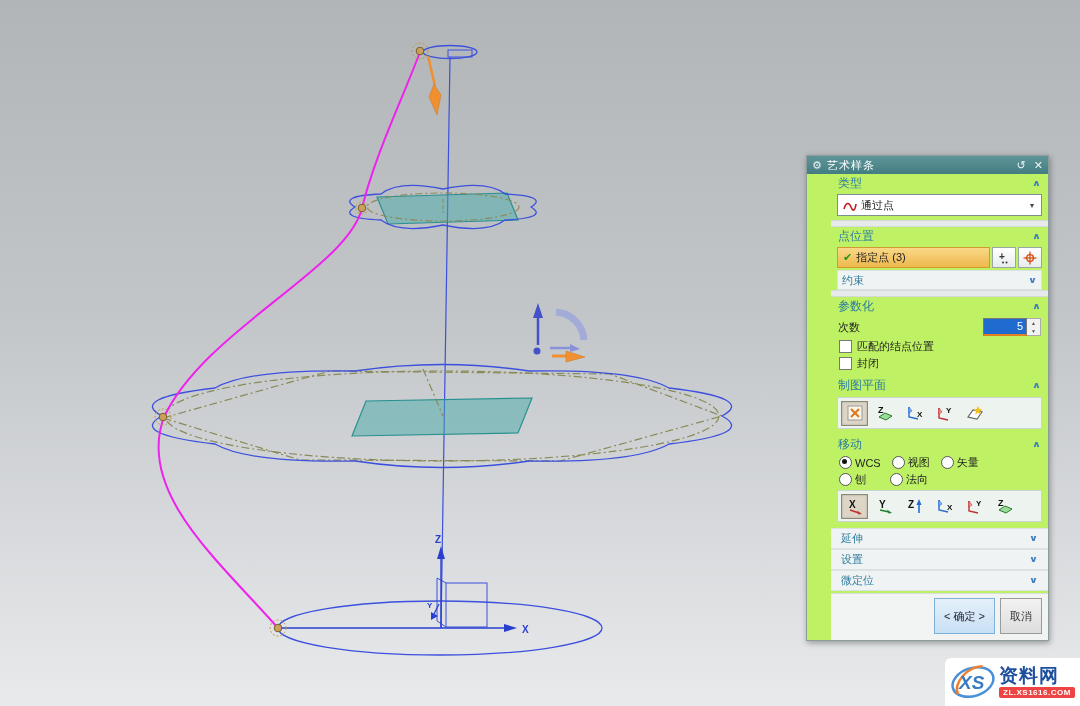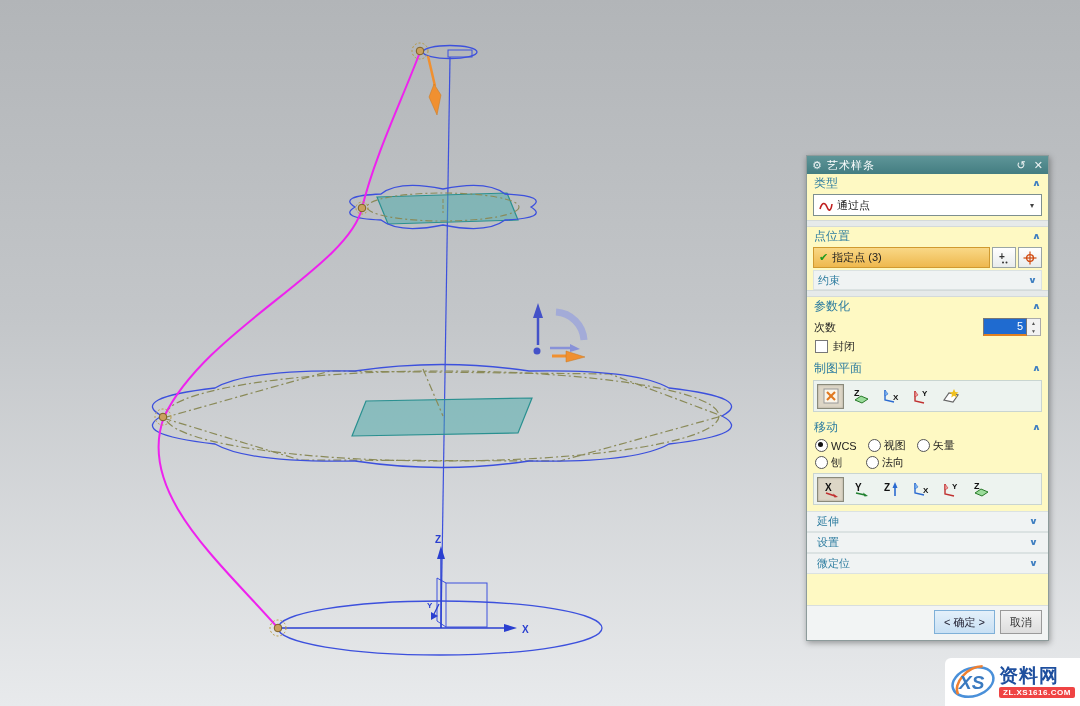--- a/index.html
+++ b/index.html
@@ -9,21 +9,21 @@
   svg text{user-select:none;}
   
   .dialog{position:absolute;left:806px;top:155px;width:243px;height:486px;
     background:#fdfdfd;border:1px solid #8d9b9b;box-shadow:1px 2px 6px rgba(0,0,0,.35);
     font-size:11px;color:#222;display:flex;flex-direction:column;box-sizing:border-box;}
   .titlebar{height:18px;background:linear-gradient(#5e9598,#437d81);display:flex;align-items:center;
     padding:0 5px;color:#fff;flex:0 0 auto;}
   .t-ico{font-size:11px;line-height:18px;cursor:pointer;color:#eef4f4;}
   .t-title{flex:1;margin-left:5px;font-size:11px;letter-spacing:1px;}
   .titlebar .t-ico+.t-ico{margin-left:8px;}
-  .body{flex:1;display:flex;flex-direction:column;background:#fef9c3;overflow:hidden;}
+  .body{flex:1;display:flex;flex-direction:column;background:#bef264;overflow:hidden;padding-left:24px;}
   .sec-h{display:flex;align-items:center;justify-content:space-between;height:19px;
     padding:0 7px;color:#2e7da0;font-size:12px;flex:0 0 auto;}
   .chev{color:#3f7fc1;font-weight:bold;font-size:11px;transform:scaleY(.8);}
   .gap{height:5px;background:#e6eaea;border-top:1px solid #d4dada;border-bottom:1px solid #d4dada;flex:0 0 auto;}
   .pad{height:4px;flex:0 0 auto;}
   .drop-row{padding:1px 6px 4px 6px;flex:0 0 auto;}
   .dropdown{height:20px;background:#fff;border:1px solid #7d8f8f;display:flex;align-items:center;padding:0 2px 0 4px;}
   .dropdown .val{flex:1;margin-left:4px;}
   .drop-arrow{width:14px;text-align:center;color:#444;font-size:8px;}
   .hl-row{display:flex;align-items:stretch;margin:1px 6px 2px 6px;height:21px;flex:0 0 auto;}
@@ -47,21 +47,21 @@
   .radio-row{display:flex;align-items:center;height:17px;padding:0 8px;gap:2px;flex:0 0 auto;}
   .radio{display:flex;align-items:center;gap:3px;margin-right:9px;cursor:pointer;}
   .rc{width:11px;height:11px;border:1px solid #555;border-radius:50%;background:#fff;position:relative;}
   .radio.sel .rc:after{content:"";position:absolute;left:2px;top:2px;width:5px;height:5px;border-radius:50%;background:#111;}
   .icon-row{margin:2px 6px;background:#edf3ef;border:1px solid #c9d5d1;display:flex;align-items:center;
     padding:2px 3px;gap:3px;height:26px;flex:0 0 auto;}
   .ibtn{width:25px;height:23px;display:flex;align-items:center;justify-content:center;cursor:pointer;border:1px solid transparent;}
   .ibtn.sel{background:#ddd6c6;border:1px solid #8a8a7a;box-shadow:inset 0 0 2px rgba(0,0,0,.3);}
   .btn-row{margin-top:auto;border-top:1px solid #d8dede;background:#f2f4f4;display:flex;justify-content:flex-end;
     gap:5px;padding:4px 6px 6px 6px;flex:0 0 auto;}
-  .btn{font-size:11px;height:24px;padding:0 9px;cursor:pointer;
+  .btn{font-size:11px;height:36px;padding:0 9px;cursor:pointer;
     font-family:"Liberation Sans","DejaVu Sans",sans-serif;}
   .btn.ok{background:linear-gradient(#e4f0fa,#c8e0f4);border:1px solid #7fb0d8;color:#223;}
   .btn.cancel{background:linear-gradient(#f2f2f2,#dddddd);border:1px solid #9a9a9a;color:#333;}
   
   .watermark{position:absolute;left:945px;top:658px;width:135px;height:48px;background:#fff;
     border-radius:6px 0 0 0;display:flex;align-items:center;padding-left:4px;box-sizing:border-box;}
   .wm-right{display:flex;flex-direction:column;margin-left:2px;}
   .wm-name{font-size:19px;font-weight:bold;color:#1e4f9e;letter-spacing:1px;line-height:20px;}
   .wm-url{margin-top:1px;background:#ef4444;color:#fff;font-size:8px;font-weight:bold;
     letter-spacing:.5px;padding:1px 4px;border-radius:2px;text-align:center;}
@@ -215,20 +215,24 @@
         <div class="spin">
           <div class="spin-val">5</div>
           <div class="spin-btns">
             <span>▲</span>
             <span>▼</span>
           </div>
         </div>
       </div>
       <div class="chk-row">
         <span class="cb"></span>
+        <span>匹配的结点位置</span>
+      </div>
+      <div class="chk-row">
+        <span class="cb"></span>
         <span>封闭</span>
       </div>
       <div class="pad"></div>
 
       <div class="sec-h">
         <span>制图平面</span>
         <span class="chev">∧</span>
       </div>
       <div class="icon-row">
         <div class="ibtn sel">

